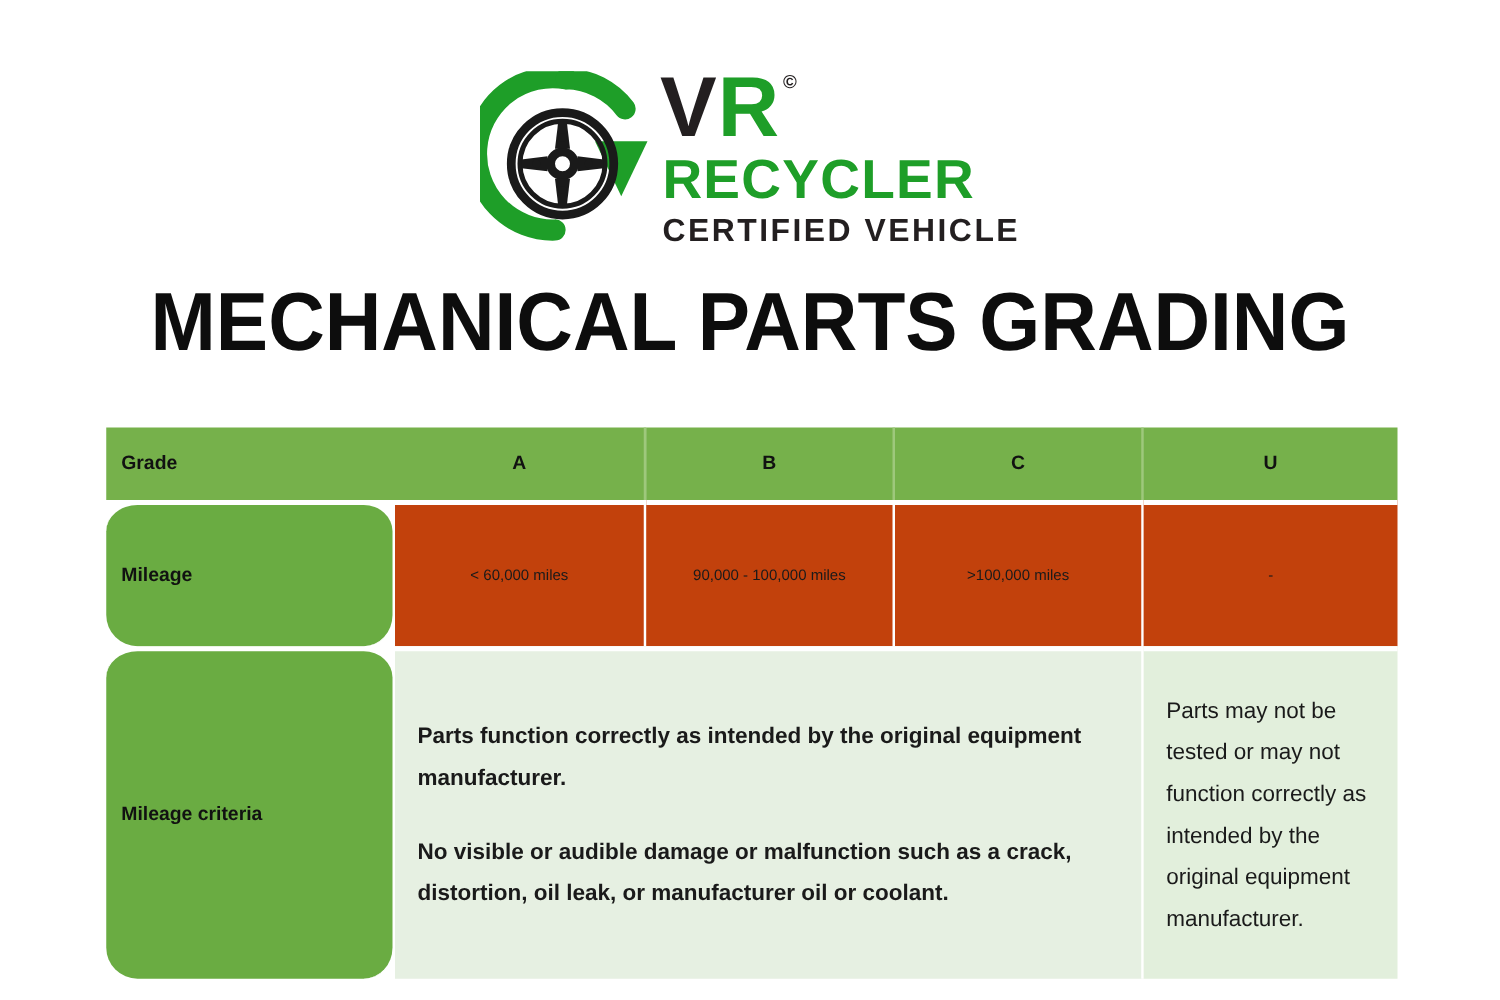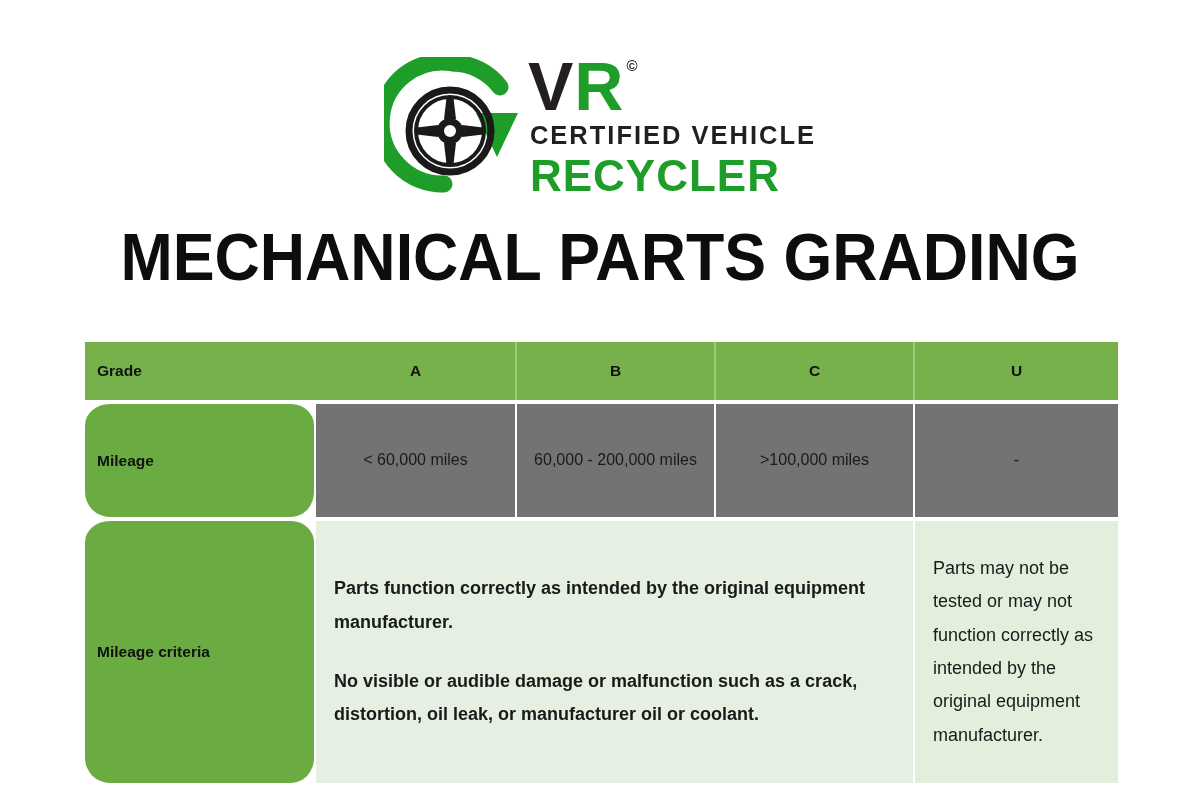--- a/index.html
+++ b/index.html
@@ -131,23 +131,23 @@
     color: #111111;
     font-weight: bold;
     font-size: 15.5px;
     text-align: left;
     padding-left: 12px !important;
     border-top: 4px solid #ffffff;
     border-right: 2px solid #ffffff;
     border-radius: 25px;
   }
   .data-cell {
-    background: #737373;
+    background: #c2410c;
     color: #1a1a1a;
-    font-size: 16px;
+    font-size: 12px;
     text-align: center;
     line-height: 1.55;
     padding: 6px 14px !important;
     border-top: 4px solid #ffffff;
     border-right: 2px solid #ffffff;
   }
   .data-cell.last { border-right: none; }
 
   .qc-cell {
     background: #e6f0e2;
@@ -203,22 +203,22 @@
         </g>
       </g>
     </svg>
 
     <div id="logo-text">
       <div id="wordmark">
         <span>V</span>
           <span class="grn">R</span>
           <span id="copy-mark">©</span>
       </div>
+      <div id="recycler">RECYCLER</div>
       <div id="tagline">CERTIFIED VEHICLE</div>
-      <div id="recycler">RECYCLER</div>
     </div>
 
   </div>
 </div>
 
 <div id="page-title">MECHANICAL PARTS GRADING</div>
 
 <table id="grading-table">
   <colgroup>
     <col style="width:231px">
@@ -232,21 +232,21 @@
       <td class="hdr-cell first">Grade</td>
       <td class="hdr-cell">A</td>
       <td class="hdr-cell">B</td>
       <td class="hdr-cell">C</td>
       <td class="hdr-cell last">U</td>
     </tr>
 
     <tr id="row-mileage">
       <td class="lbl-cell">Mileage</td>
       <td class="data-cell">&lt; 60,000 miles</td>
-      <td class="data-cell">60,000 - 200,000 miles</td>
+      <td class="data-cell">90,000 - 100,000 miles</td>
       <td class="data-cell">&gt;100,000 miles</td>
       <td class="data-cell last">-</td>
     </tr>
 
     <tr id="row-quality">
       <td class="lbl-cell">Mileage criteria</td>
       <td class="qc-cell" colspan="3">
         <p>Parts function correctly as intended by the original equipment manufacturer.</p>
         <p>No visible or audible damage or malfunction such as a crack, distortion, oil leak, or manufacturer oil or coolant.</p>
       </td>

